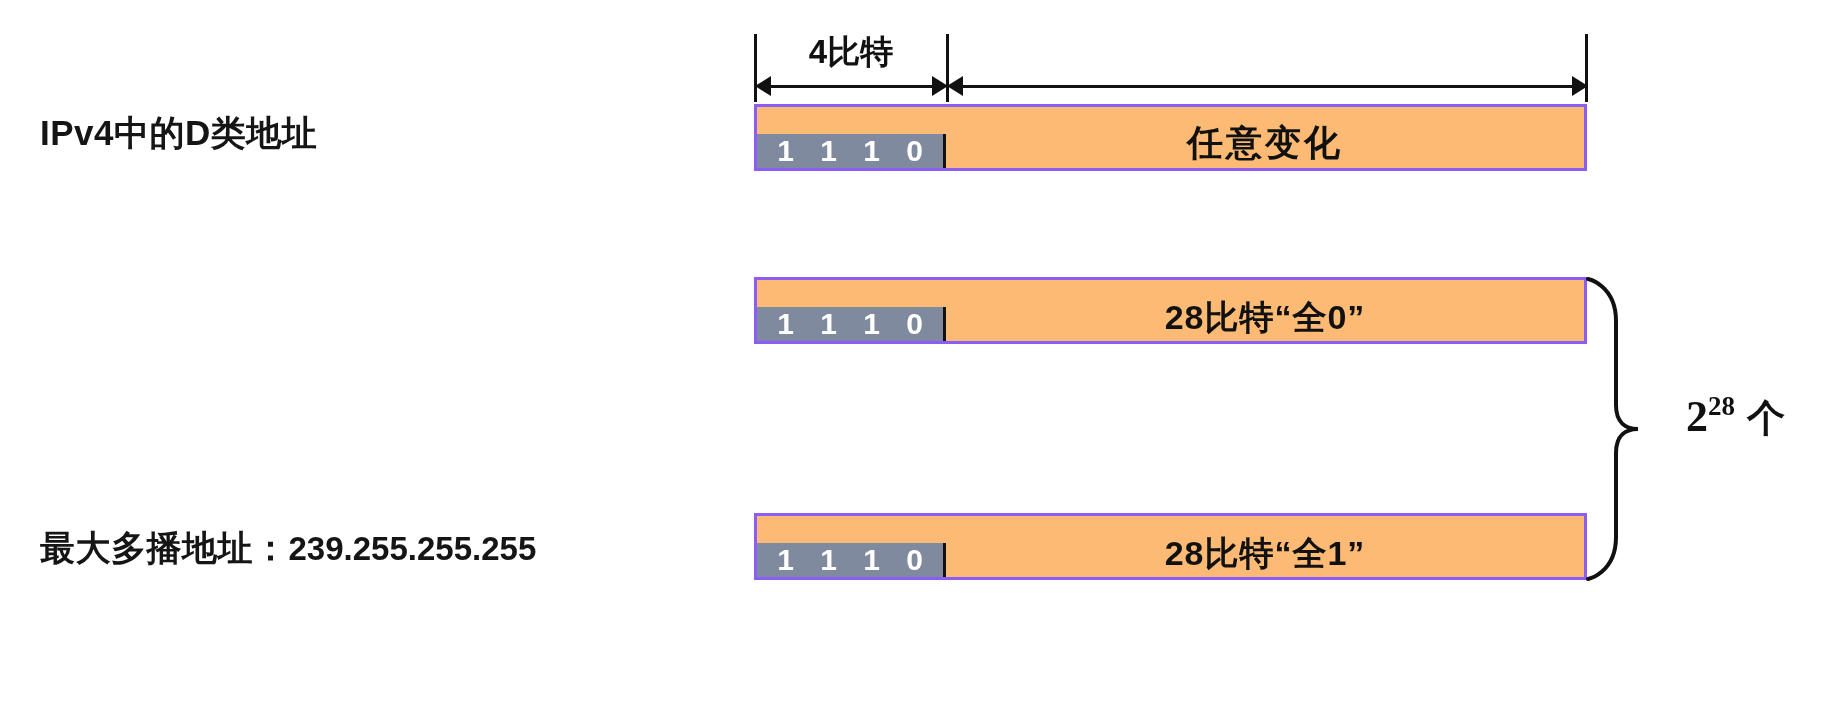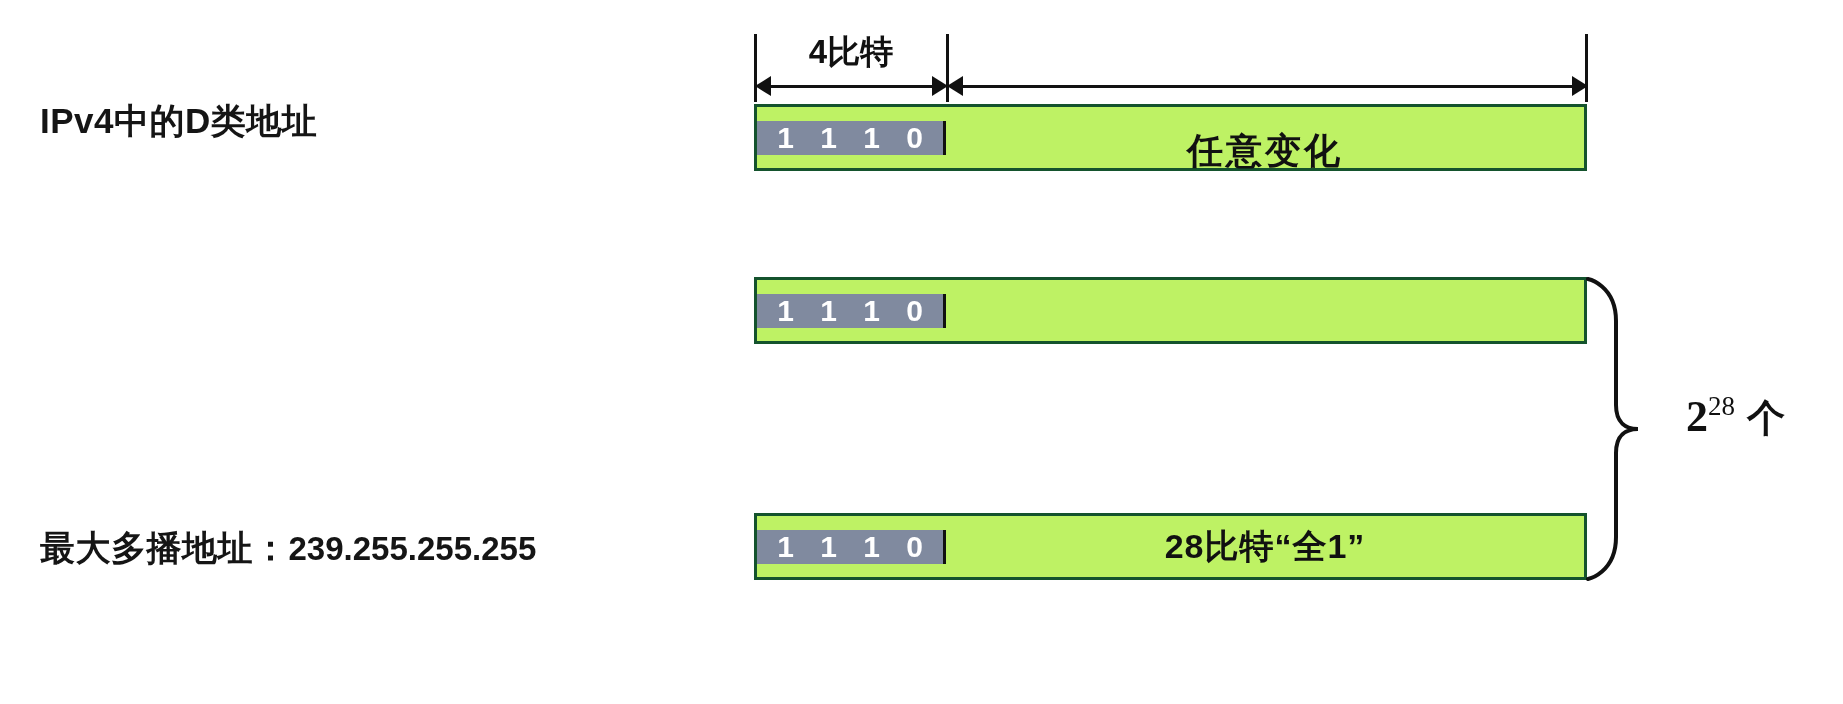--- a/index.html
+++ b/index.html
@@ -27,21 +27,21 @@
   }
   .row-label .cjk {
     font-size: 35px;
     font-weight: bold;
   }
   .row-label .num {
     font-size: 33px;
     font-weight: bold;
     letter-spacing: 0px;
   }
-  #label-row-1 { left: 40px; top: 98px; text-align: right; }
+  #label-row-1 { left: 40px; top: 110px; text-align: right; }
   #label-row-2 { left: 40px; top: 287px; }
   #label-row-3 { left: 40px; top: 525px; }
 
   
   #dim-area { position: absolute; left: 0; top: 12px; width: 1843px; height: 100px; }
 
   .tick {
     position: absolute;
     width: 3px;
     background: #111111;
@@ -87,24 +87,24 @@
   #dim-label-4  { left: 754px; width: 194px; }
   #dim-label-28 { left: 946px; width: 640px; }
 
   
   .bar {
     position: absolute;
     left: 754px;
     width: 833px;
     height: 67px;
     box-sizing: border-box;
-    border: 3px solid #14532d;
+    border: 3px solid #8b5cf6;
     display: flex;
-    align-items: center;
-    background: #bef264;
+    align-items: flex-end;
+    background: #fdba74;
   }
   #bar-row-1 { top: 104px; }
   #bar-row-2 { top: 277px; }
   #bar-row-3 { top: 513px; }
 
   .bar-prefix {
     width: 189px;
     box-sizing: border-box;
     border-right: 3px solid #111111;
     background: #808a9f;
@@ -144,21 +144,21 @@
     font-family: "Liberation Serif", "DejaVu Serif", serif;
     font-size: 44px;
     font-weight: bold;
     color: #111111;
     white-space: nowrap;
     line-height: 1;
   }
   #count-note .exp {
     font-size: 27px;
     vertical-align: super;
-    font-weight: normal;
+    font-weight: bold;
   }
   #count-note .unit {
     font-family: "Liberation Sans", "DejaVu Sans", sans-serif;
     font-size: 38px;
     font-weight: bold;
     margin-left: 12px;
   }
 </style>
 </head>
 <body>
@@ -190,20 +190,21 @@
     <div class="dim-label" id="dim-label-4">4比特</div>
   </div>
 
   <div class="bar" id="bar-row-1">
     <div class="bar-prefix">1 1 1 0</div>
     <div class="bar-body body-plain">任意变化</div>
   </div>
 
   <div class="bar" id="bar-row-2">
     <div class="bar-prefix">1 1 1 0</div>
+    <div class="bar-body">28比特“全0”</div>
   </div>
 
   <div class="bar" id="bar-row-3">
     <div class="bar-prefix">1 1 1 0</div>
     <div class="bar-body">28比特“全1”</div>
   </div>
 
   <svg id="brace" viewBox="0 0 66 304" preserveAspectRatio="none">
     <path d="M 2 2
              C 2 2, 30 8, 30 44

